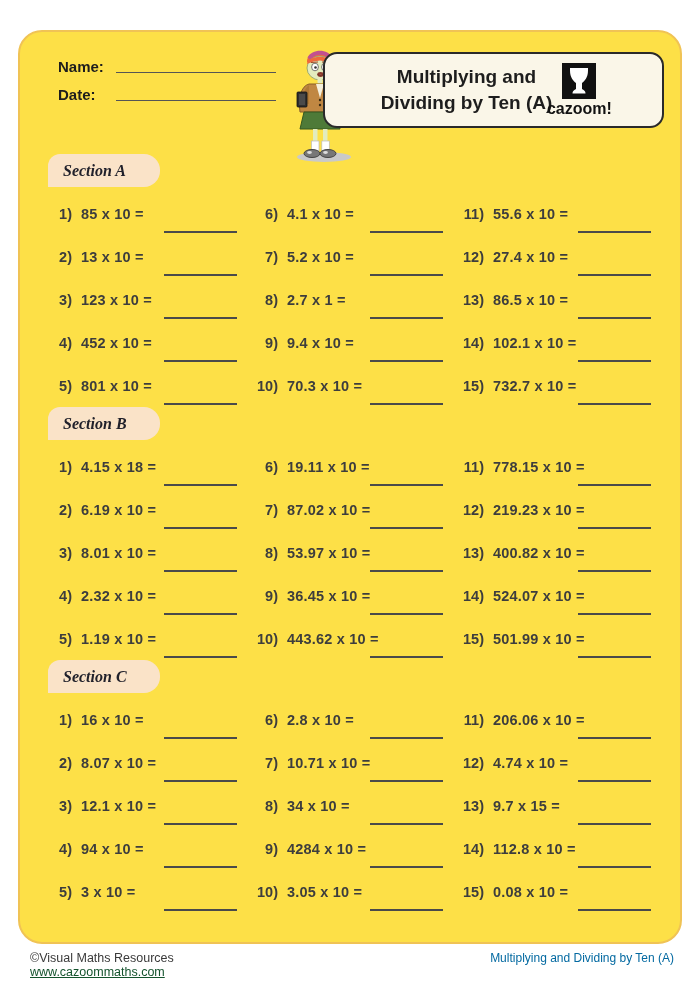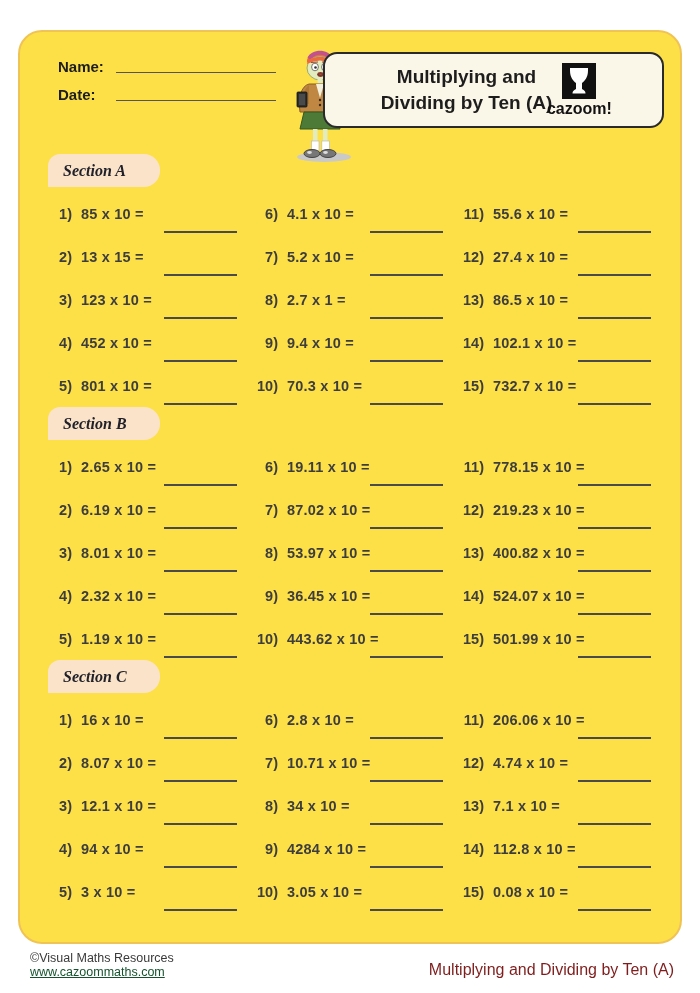--- a/index.html
+++ b/index.html
@@ -70,21 +70,21 @@
   }
 
   
   .footer {
     position:absolute; left:30px; right:26px; top:951px;
     display:flex; justify-content:space-between; align-items:flex-start;
   }
   .footer-left { display:flex; flex-direction:column; }
   .footer-copy { font-size:12.5px; color:#3a3a3a; }
   .footer-link { font-size:12.5px; color:#14532d; text-decoration:underline; cursor:pointer; }
-  .footer-right { font-size:16px; color:#7f1d1d; margin-top:10px; }
+  .footer-right { font-size:12px; color:#0369a1; }
 </style>
 </head>
 <body>
 
 <div class="sheet">
 
   <div class="header">
     <div class="fields">
       <div class="field-row">
         <span class="field-label">Name:</span>
@@ -157,21 +157,21 @@
     </div>
     <div class="problems-grid">
   <div class="problem">
     <span class="pnum">1)</span>
     <span class="pexpr">85 x 10 =</span>
     <span class="pline"></span>
   </div>
 
   <div class="problem">
     <span class="pnum">2)</span>
-    <span class="pexpr">13 x 15 =</span>
+    <span class="pexpr">13 x 10 =</span>
     <span class="pline"></span>
   </div>
 
   <div class="problem">
     <span class="pnum">3)</span>
     <span class="pexpr">123 x 10 =</span>
     <span class="pline"></span>
   </div>
 
   <div class="problem">
@@ -248,21 +248,21 @@
 </div>
   </section>
 
   <section>
     <div class="section-tab">
       <span class="section-tab-label">Section B</span>
     </div>
     <div class="problems-grid">
   <div class="problem">
     <span class="pnum">1)</span>
-    <span class="pexpr">2.65 x 10 =</span>
+    <span class="pexpr">4.15 x 18 =</span>
     <span class="pline"></span>
   </div>
 
   <div class="problem">
     <span class="pnum">2)</span>
     <span class="pexpr">6.19 x 10 =</span>
     <span class="pline"></span>
   </div>
 
   <div class="problem">
@@ -417,21 +417,21 @@
   </div>
 
   <div class="problem">
     <span class="pnum">12)</span>
     <span class="pexpr">4.74 x 10 =</span>
     <span class="pline"></span>
   </div>
 
   <div class="problem">
     <span class="pnum">13)</span>
-    <span class="pexpr">7.1 x 10 =</span>
+    <span class="pexpr">9.7 x 15 =</span>
     <span class="pline"></span>
   </div>
 
   <div class="problem">
     <span class="pnum">14)</span>
     <span class="pexpr">112.8 x 10 =</span>
     <span class="pline"></span>
   </div>
 
   <div class="problem">

